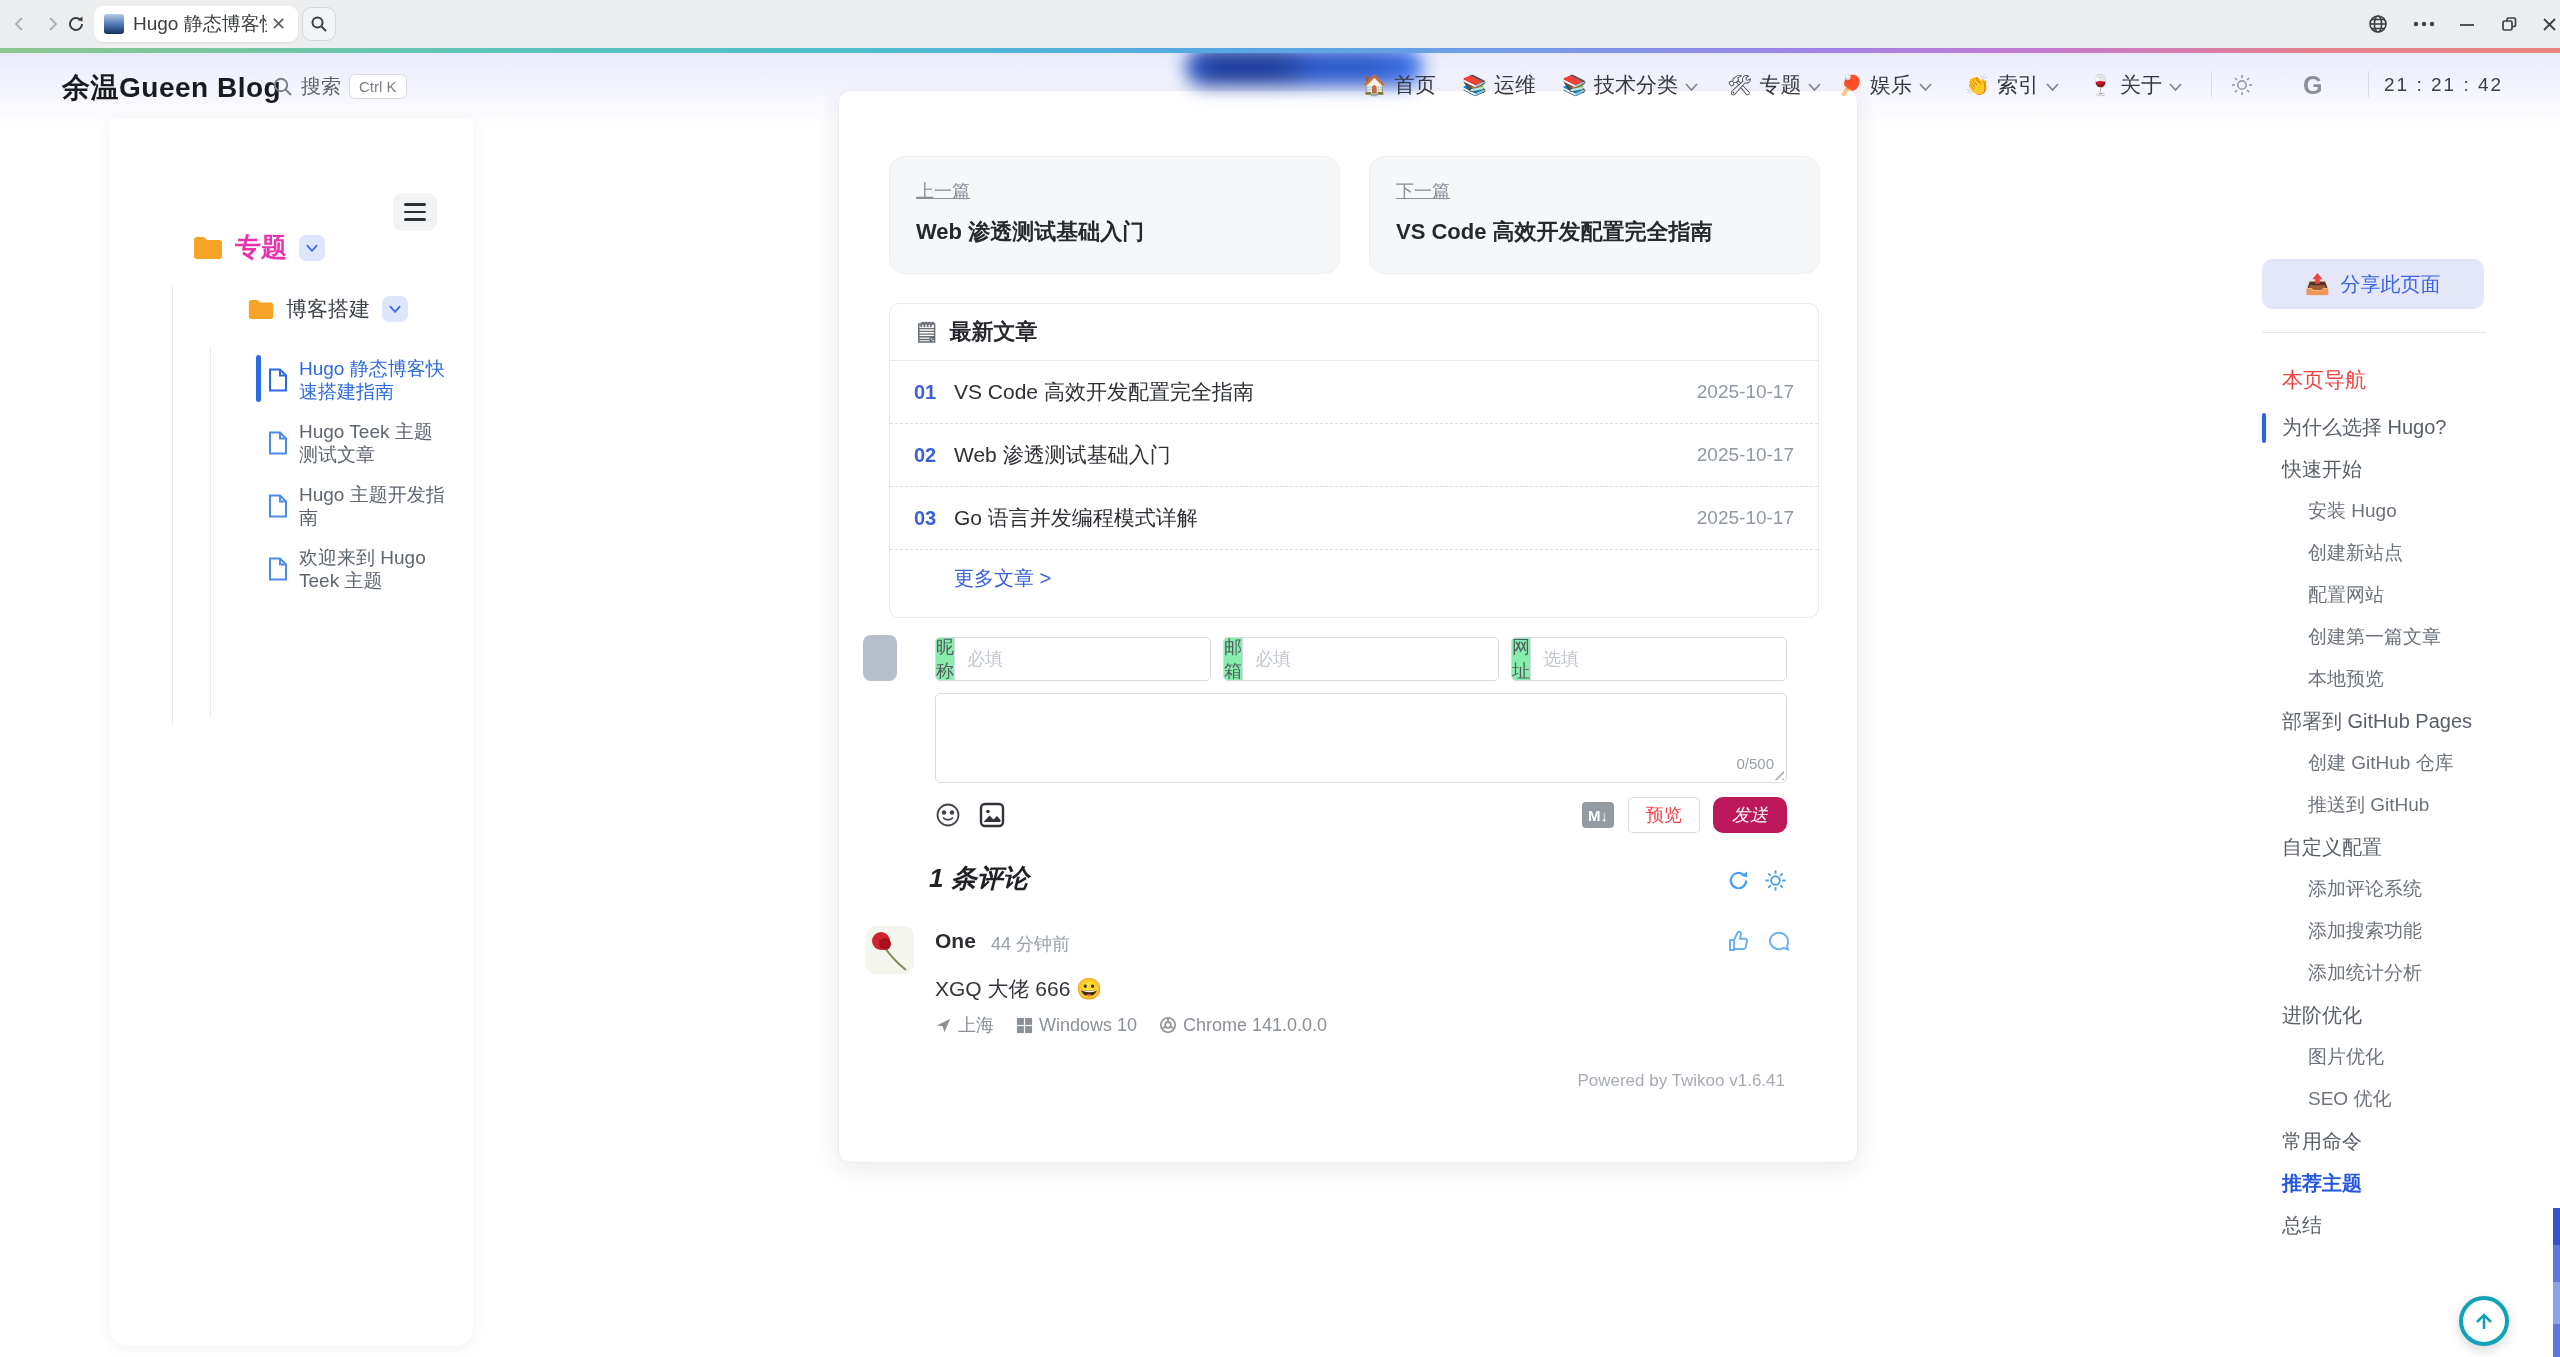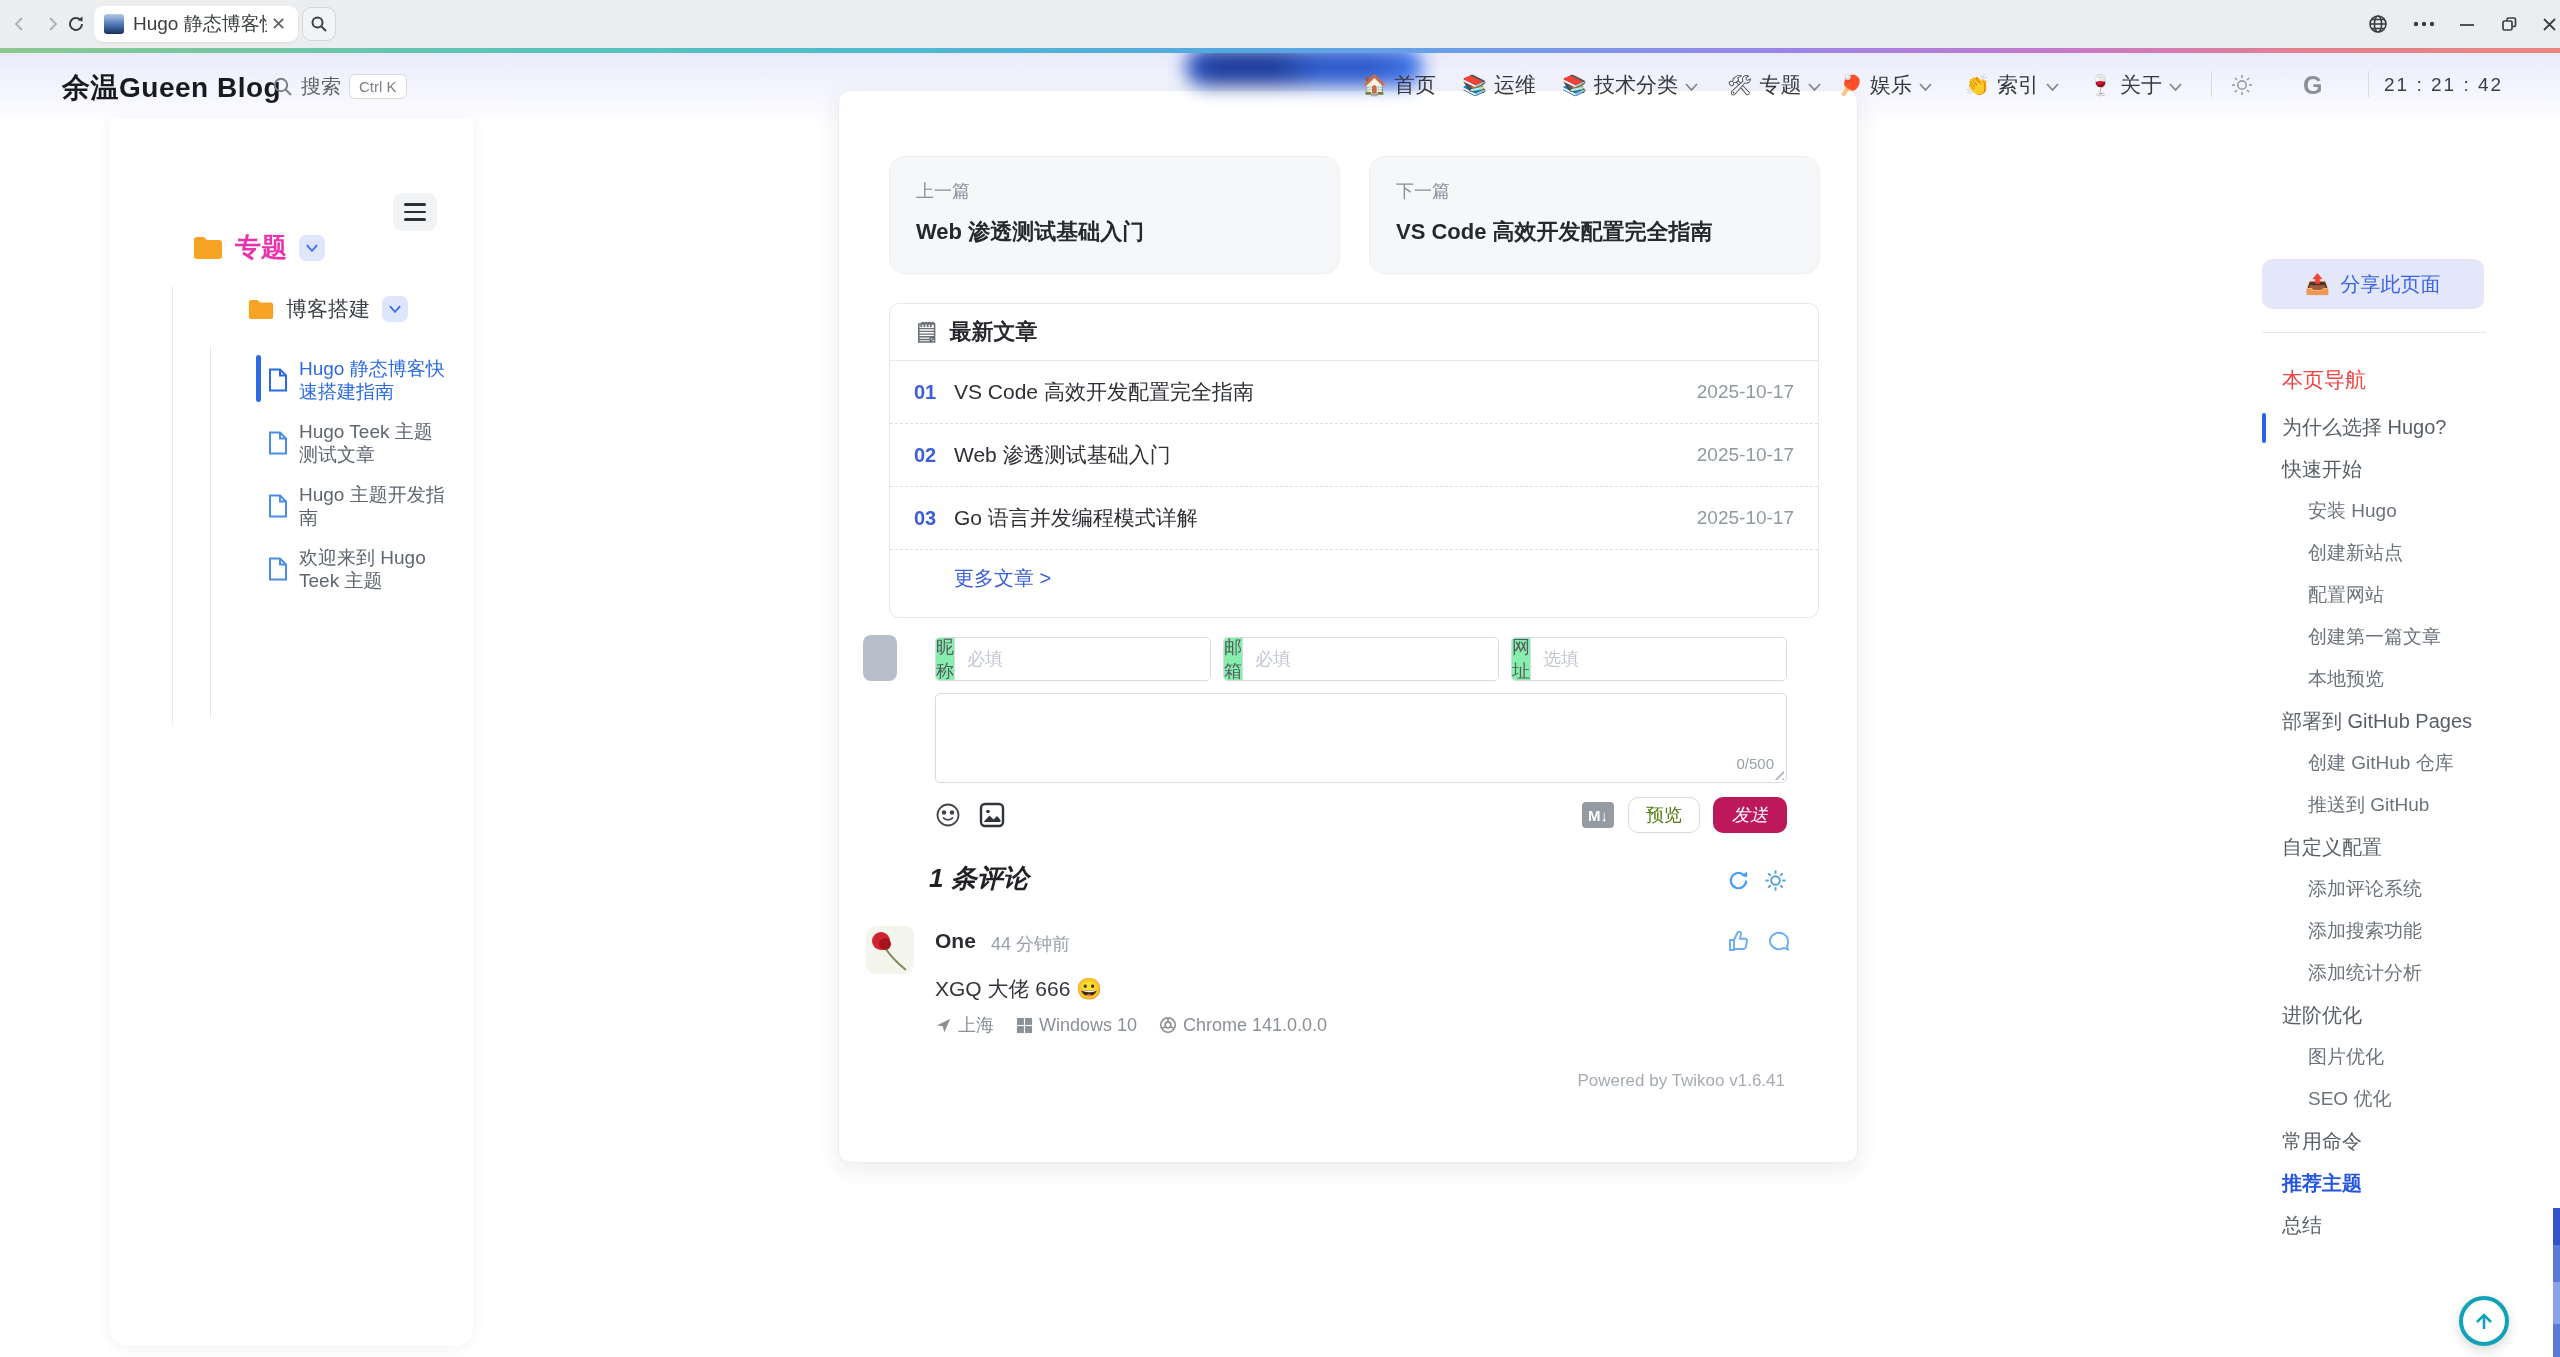--- a/index.html
+++ b/index.html
@@ -55,21 +55,21 @@
   .activebar { position:absolute; left:146px; top:237px; width:5px; height:47px; background:#2b6ae3; border-radius:3px; }
   .slist { position:absolute; left:158px; top:230px; width:190px; }
   .sitem { height:63px; display:flex; align-items:center; gap:11px; }
   .sitem .txt { font-size:19px; line-height:23px; color:#5f6670; width:152px; }
   .sitem.active .txt { color:#2b6ae3; }
 
   
   .maincard { position:absolute; left:838px; top:90px; width:1020px; height:1073px; background:#fff; z-index:2;
     border:1px solid #ededf1; border-radius:12px; box-shadow:0 6px 24px rgba(40,44,60,.09); }
   .pncard { position:absolute; top:65px; width:451px; height:118px; background:#f6f7f9; border:1px solid #edeff2; border-radius:16px; padding:22px 26px; }
-  .pncard .lab { font-size:18px; color:#8a8f98; }
+  .pncard .lab { font-size:18px; color:#8a8f98;text-decoration:underline; }
   .pncard .ttl { font-size:22px; font-weight:700; color:#26282d; margin-top:14px; }
   .latest { position:absolute; left:50px; top:212px; width:930px; height:315px; border:1px solid #e7e9ed; border-radius:10px; }
   .latest-head { height:57px; display:flex; align-items:center; gap:10px; padding:0 24px; border-bottom:1px solid #e7e9ed;
     font-size:22px; font-weight:600; color:#26282d; }
   .lrow { height:63px; display:flex; align-items:center; padding:0 24px; border-bottom:1px dashed #dcdfe4; }
   .lrow .num { font-size:20px; font-weight:700; color:#3b5fd9; width:40px; }
   .lrow .t { font-size:21px; color:#2c2f33; flex:1; }
   .lrow .d { font-size:19px; color:#9099a3;margin-left:24px; }
   .more { height:56px; display:flex; align-items:center; padding:0 64px; font-size:20px; color:#3b5fd9; }
 
@@ -82,21 +82,21 @@
   .fgroup input::placeholder { color:#c3c8d0; }
   .cbox { position:absolute; left:96px; top:602px; width:852px; height:90px; border:1px solid #d7dbe2; border-radius:5px; }
   .cbox textarea { width:100%; height:100%; border:0; outline:none; resize:none; font-family:inherit; font-size:18px; padding:10px 12px; background:transparent; }
   .counter { position:absolute; right:12px; bottom:10px; font-size:15px; color:#9aa0a8; }
   .rhandle { position:absolute; right:2px; bottom:2px; width:13px; height:13px;
     background:repeating-linear-gradient(135deg, transparent 0 3px, #b9bec6 3px 4.5px);
     clip-path:polygon(100% 0,100% 100%,0 100%); }
   .actrow { position:absolute; left:96px; top:706px; width:852px; height:36px; display:flex; align-items:center; }
   .mdbadge { width:32px; height:26px; background:#959ba3; color:#fff; border-radius:4px; font-size:15px; font-weight:700;
     display:flex; align-items:center; justify-content:center; }
-  .btn-preview { width:72px; height:36px; background:#fff; border:1px solid #d7dbe2; border-radius:10px; font-size:18px; color:#4d7c0f;
+  .btn-preview { width:72px; height:36px; background:#fff; border:1px solid #d7dbe2; border-radius:5px; font-size:18px; color:#ef4444;
     display:flex; align-items:center; justify-content:center; }
   .btn-send { width:74px; height:36px; background:#be185d; border-radius:10px; font-size:18px; color:#fff;
     display:flex; align-items:center; justify-content:center;font-style:italic; }
   .cmt-count { position:absolute; left:90px; top:770px; font-size:26px; font-weight:700; color:#1f2125;font-style:italic; }
   .cmt-tools { position:absolute; right:70px; top:778px; display:flex; gap:14px; }
   .cmt-avatar { position:absolute; left:27px; top:835px; width:48px; height:48px; border-radius:9px; background:#f4f6ee; overflow:hidden; }
   .cmt-name { position:absolute; left:96px; top:838px; font-size:21px; font-weight:700; color:#2a2c30; }
   .cmt-time { position:absolute; left:152px; top:841px; font-size:18px; color:#9aa0a8; }
   .cmt-acts { position:absolute; right:66px; top:838px; display:flex; gap:16px; }
   .cmt-text { position:absolute; left:96px; top:884px; font-size:21px; color:#33363b; }

